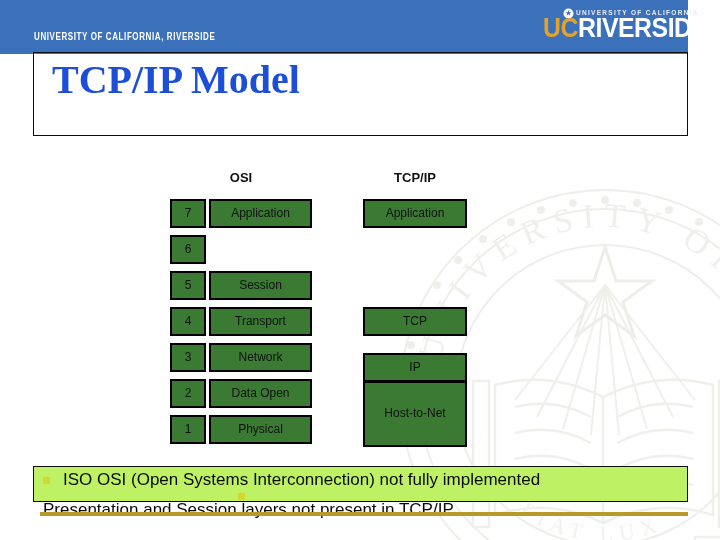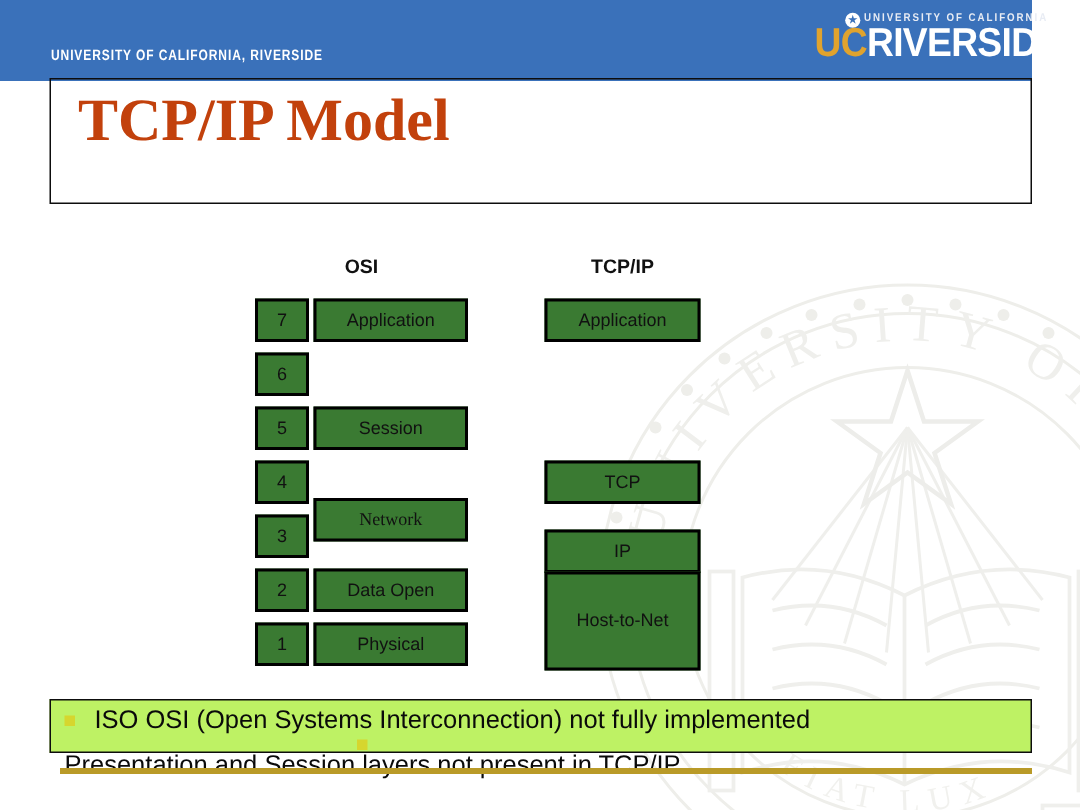--- a/index.html
+++ b/index.html
@@ -104,21 +104,21 @@
     box-sizing: border-box;
     z-index: 2;
   }
   #slide-title {
     position: absolute;
     left: 18px;
     top: 3px;
     font-family: "Liberation Serif", serif;
     font-size: 40px;
     font-weight: bold;
-    color: #c2410c;
+    color: #1d4ed8;
     letter-spacing: 0px;
     white-space: nowrap;
   }
 
   
   #diagram {
     position: absolute;
     left: 0;
     top: 0;
     width: 720px;
@@ -305,23 +305,24 @@
 
     <div class="layer-box num-box" style="top:199px;height:29px;">7</div>
     <div class="layer-box name-box" style="top:199px;height:29px;">Application</div>
 
     <div class="layer-box num-box" style="top:235px;height:29px;">6</div>
 
     <div class="layer-box num-box" style="top:271px;height:29px;">5</div>
     <div class="layer-box name-box" style="top:271px;height:29px;">Session</div>
 
     <div class="layer-box num-box" style="top:307px;height:29px;">4</div>
+    <div class="layer-box name-box" style="top:307px;height:29px;">Transport</div>
 
     <div class="layer-box num-box" style="top:343px;height:29px;">3</div>
-    <div class="layer-box name-box" style="top:332px;height:29px;font-family:Liberation Serif, serif;">Network</div>
+    <div class="layer-box name-box" style="top:343px;height:29px;">Network</div>
 
     <div class="layer-box num-box" style="top:379px;height:29px;">2</div>
     <div class="layer-box name-box" style="top:379px;height:29px;">Data Open</div>
 
     <div class="layer-box num-box" style="top:415px;height:29px;">1</div>
     <div class="layer-box name-box" style="top:415px;height:29px;">Physical</div>
 
     <div class="layer-box tcp-box" style="top:199px;height:29px;">Application</div>
     <div class="layer-box tcp-box" style="top:307px;height:29px;">TCP</div>
     <div class="layer-box tcp-box" style="top:353px;height:29px;">IP</div>

